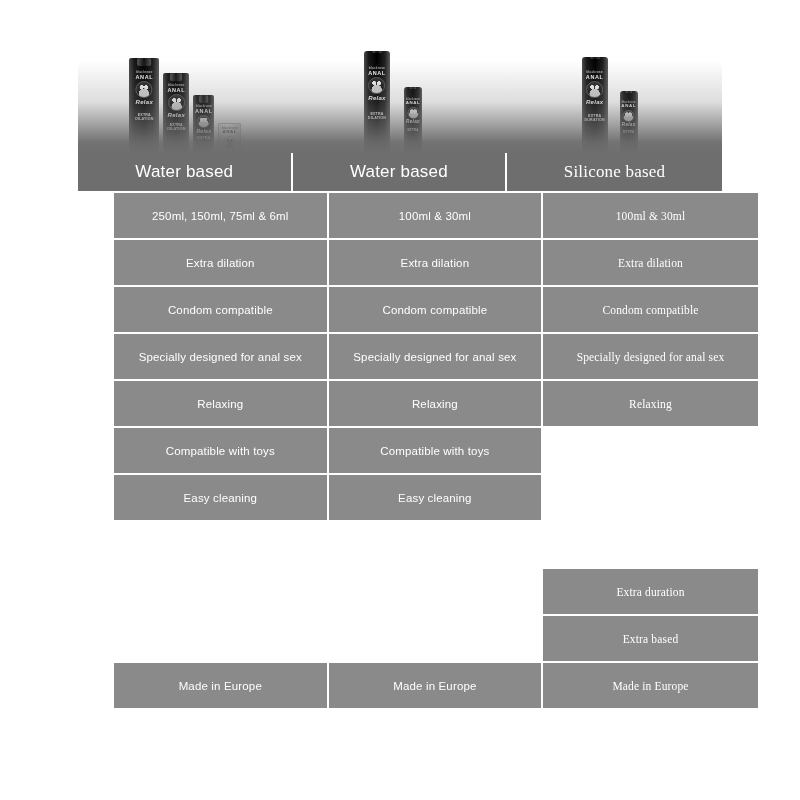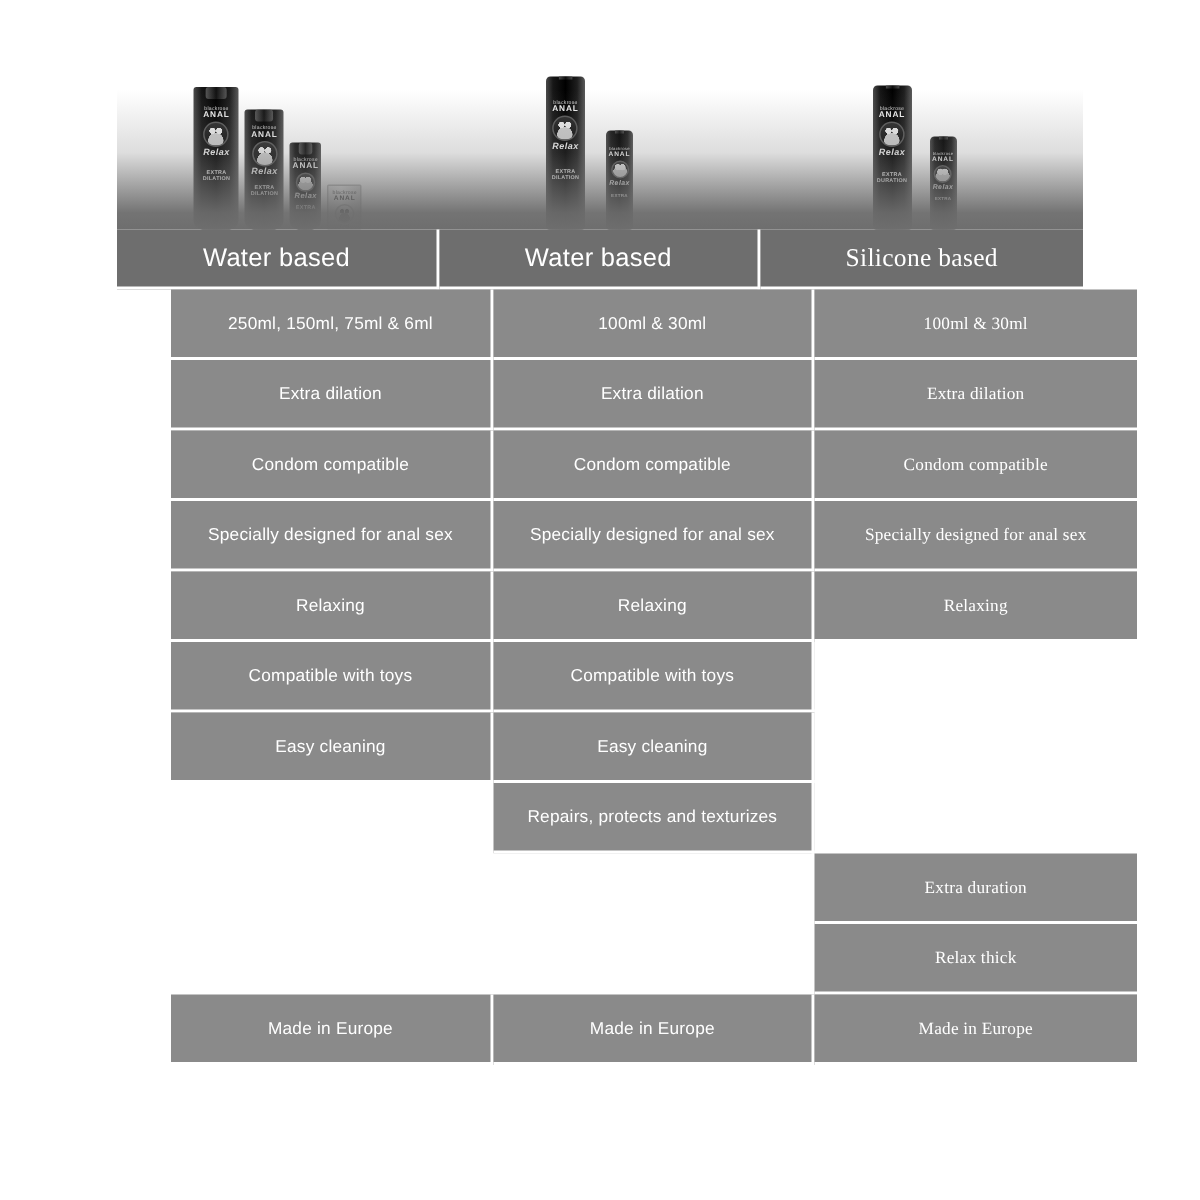--- a/index.html
+++ b/index.html
@@ -321,34 +321,33 @@
 
     <div class="row body">
       <div class="cell">Easy cleaning</div>
       <div class="cell">Easy cleaning</div>
       <div class="cell empty"></div>
     </div>
 
 
     <div class="row body">
       <div class="cell empty"></div>
-      <div class="cell">Repairs, protects and texturizes</div>
       <div class="cell empty"></div>
     </div>
 
     <div class="row body">
       <div class="cell empty"></div>
       <div class="cell empty"></div>
       <div class="cell">Extra duration</div>
     </div>
 
     <div class="row body">
       <div class="cell empty"></div>
       <div class="cell empty"></div>
-      <div class="cell">Relax thick</div>
+      <div class="cell">Extra based</div>
     </div>
 
     <div class="row body">
       <div class="cell">Made in Europe</div>
       <div class="cell">Made in Europe</div>
       <div class="cell">Made in Europe</div>
     </div>
 
   </div>
 </div>

